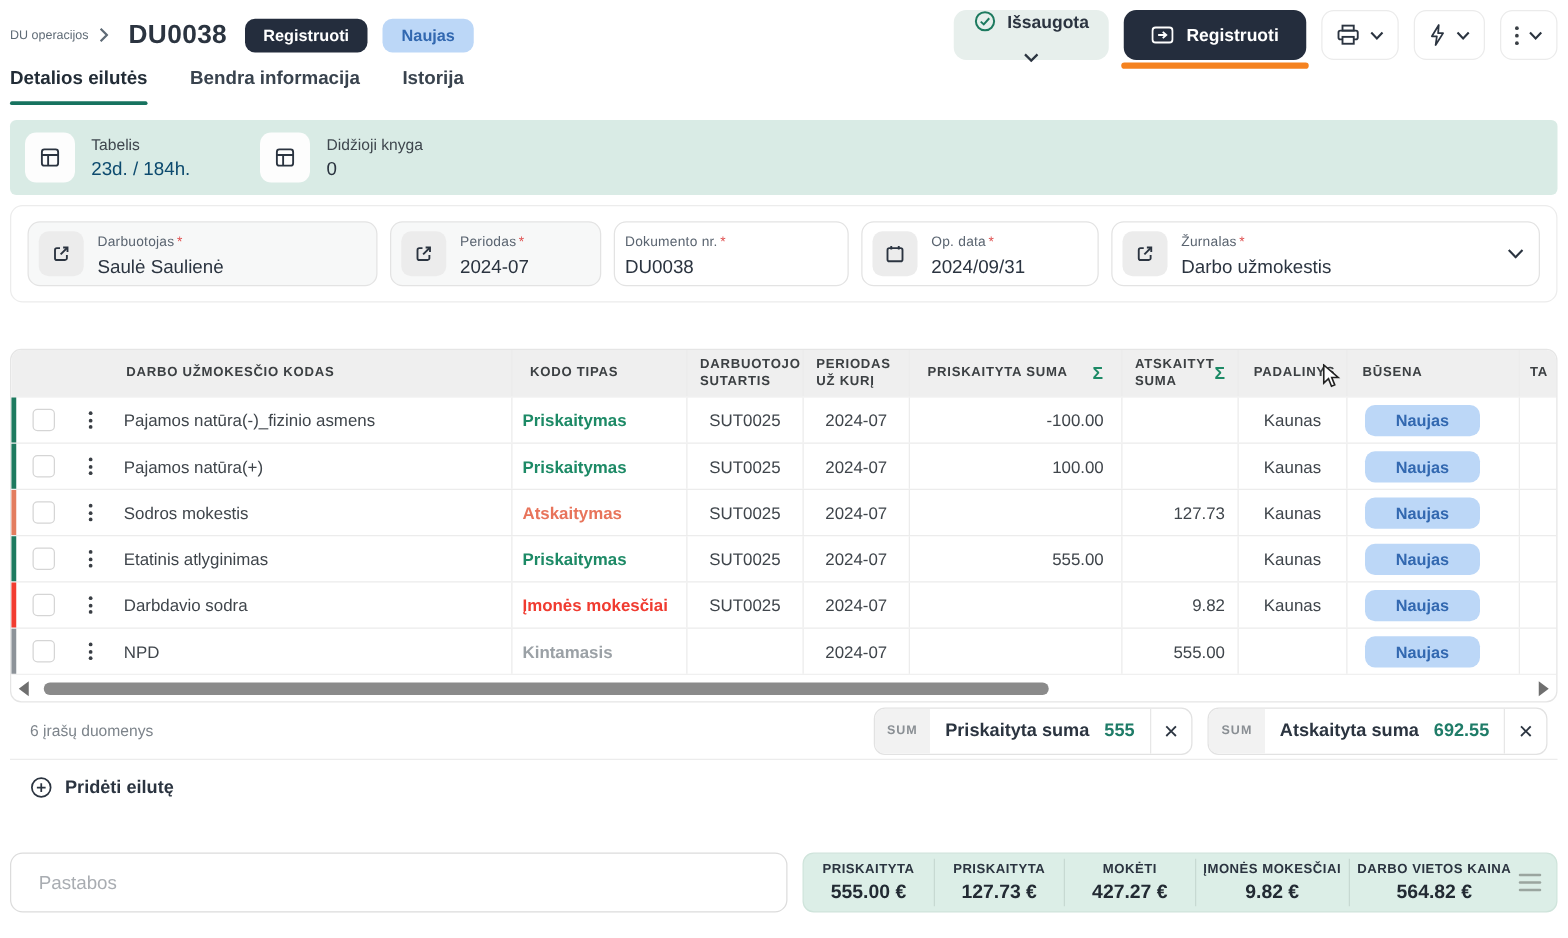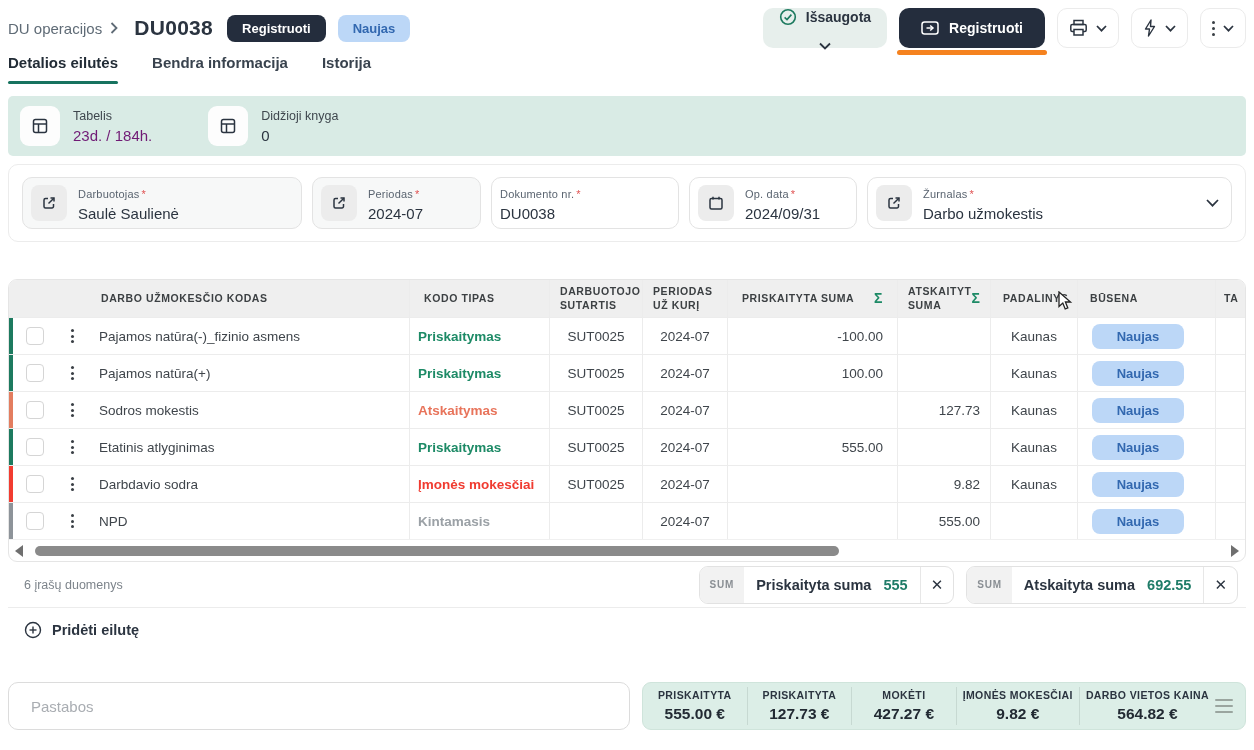--- a/index.html
+++ b/index.html
@@ -7,21 +7,21 @@
     --mint:#d9ebe5; --border:#e5e5e5;
   }
   *{box-sizing:border-box; margin:0; padding:0;}
   html,body{width:1254px; height:750px; overflow:hidden; background:#fff;
     font-family:"Liberation Sans","DejaVu Sans",sans-serif; color:var(--ink);}
   .page{position:relative; width:1254px; height:750px; padding:0 8px;}
   svg{display:block;}
 
   
   .top{display:flex; align-items:center; padding-top:8px; height:48px;}
-  .crumb{font-size:15px; color:#5f6b76;}
+  .crumb{font-size:10px; color:#5f6b76;}
   .crumb-sep{margin:0 8px; color:#5f6b76;}
   .doc-id{font-size:21px; font-weight:700; letter-spacing:.3px; margin-right:14px;}
   .badge{border-radius:8px; padding:6px 15px; font-size:13px; font-weight:600;}
   .badge-dark{background:var(--navy); color:#fff; margin-right:12px;}
   .badge-blue{background:var(--badge-blue-bg,#bcd7f7); color:var(--badge-blue-text,#3268b0);}
   .top-right{margin-left:auto; display:flex; align-items:flex-start; gap:12px;}
   .btn{display:flex; align-items:center; border-radius:10px; height:40px; cursor:pointer;}
   .btn-saved{background:#e7efec; color:var(--ink); font-size:14px; font-weight:600;flex-direction:column;}
   .btn-saved .main{display:flex; align-items:center; gap:9px; padding:0 16px;}
   .btn-saved .split{width:1px; align-self:stretch; margin:8px 0; background:#c9d6d1;}
@@ -36,21 +36,21 @@
   .tab{font-size:15px; font-weight:600; color:#39434e; padding-bottom:9px; position:relative; cursor:pointer;}
   .tab.active{color:#222c36; font-weight:700;}
   .tab.active::after{content:""; position:absolute; left:0; right:0; bottom:0; height:3px; border-radius:2px; background:#17735f;}
 
   
   .infobar{margin-top:12px; background:var(--mint); border-radius:5px; height:60px; display:flex; align-items:center; padding:0 12px; gap:56px;}
   .info-item{display:flex; align-items:center; gap:13px;}
   .info-ic{width:40px; height:40px; background:#fdfdfd; border-radius:9px; display:flex; align-items:center; justify-content:center;}
   .info-label{font-size:12.5px; color:#3f474e; margin-bottom:4px;}
   .info-value{font-size:15px; color:var(--ink);}
-  .info-value.teal{color:#701a75;}
+  .info-value.teal{color:#0c4a6e;}
 
   
   .form-card{margin-top:8px; border:1px solid #ececec; border-radius:10px; padding:12px 13px; display:flex; gap:10px;}
   .field{border:1px solid #e3e3e3; border-radius:10px; height:52px; display:flex; align-items:center; padding:0 12px 0 8px; background:#fff; position:relative;}
   .field.grey{background:#f7f8f8;}
   .field .f-ic{width:36px; height:36px; border-radius:8px; background:#ececec; display:flex; align-items:center; justify-content:center; margin-right:11px; flex:none;}
   .f-label{font-size:11px; color:#5a6470; letter-spacing:.2px;}
   .f-req{color:#e05252; font-size:11px; margin-left:2px;}
   .f-value{font-size:15px; color:var(--ink); margin-top:3px; white-space:nowrap;}
   .field .f-chev{margin-left:auto; padding-left:10px;}
@@ -306,21 +306,21 @@
 
         <span>
           <div>
             <span class="f-label">Dokumento nr.</span><span class="f-req">*</span>
           </div>
           <div class="f-value">DU0038</div>
         </span>
 
       </div>
 
-      <div class="field" style="width: 168px;">
+      <div class="field" style="width: 190px;">
 
         <span class="f-ic">
           <svg width="16" height="16" viewBox="0 0 16 16">
             <rect x="2" y="3.5" width="12" height="10.5" rx="1.5" fill="none" stroke="#2b3440" stroke-width="1.5"></rect>
             <line x1="5" y1="1.8" x2="5" y2="4.5" stroke="#2b3440" stroke-width="1.5"></line>
             <line x1="11" y1="1.8" x2="11" y2="4.5" stroke="#2b3440" stroke-width="1.5"></line>
           </svg>
         </span>
         <span>
           <div>

